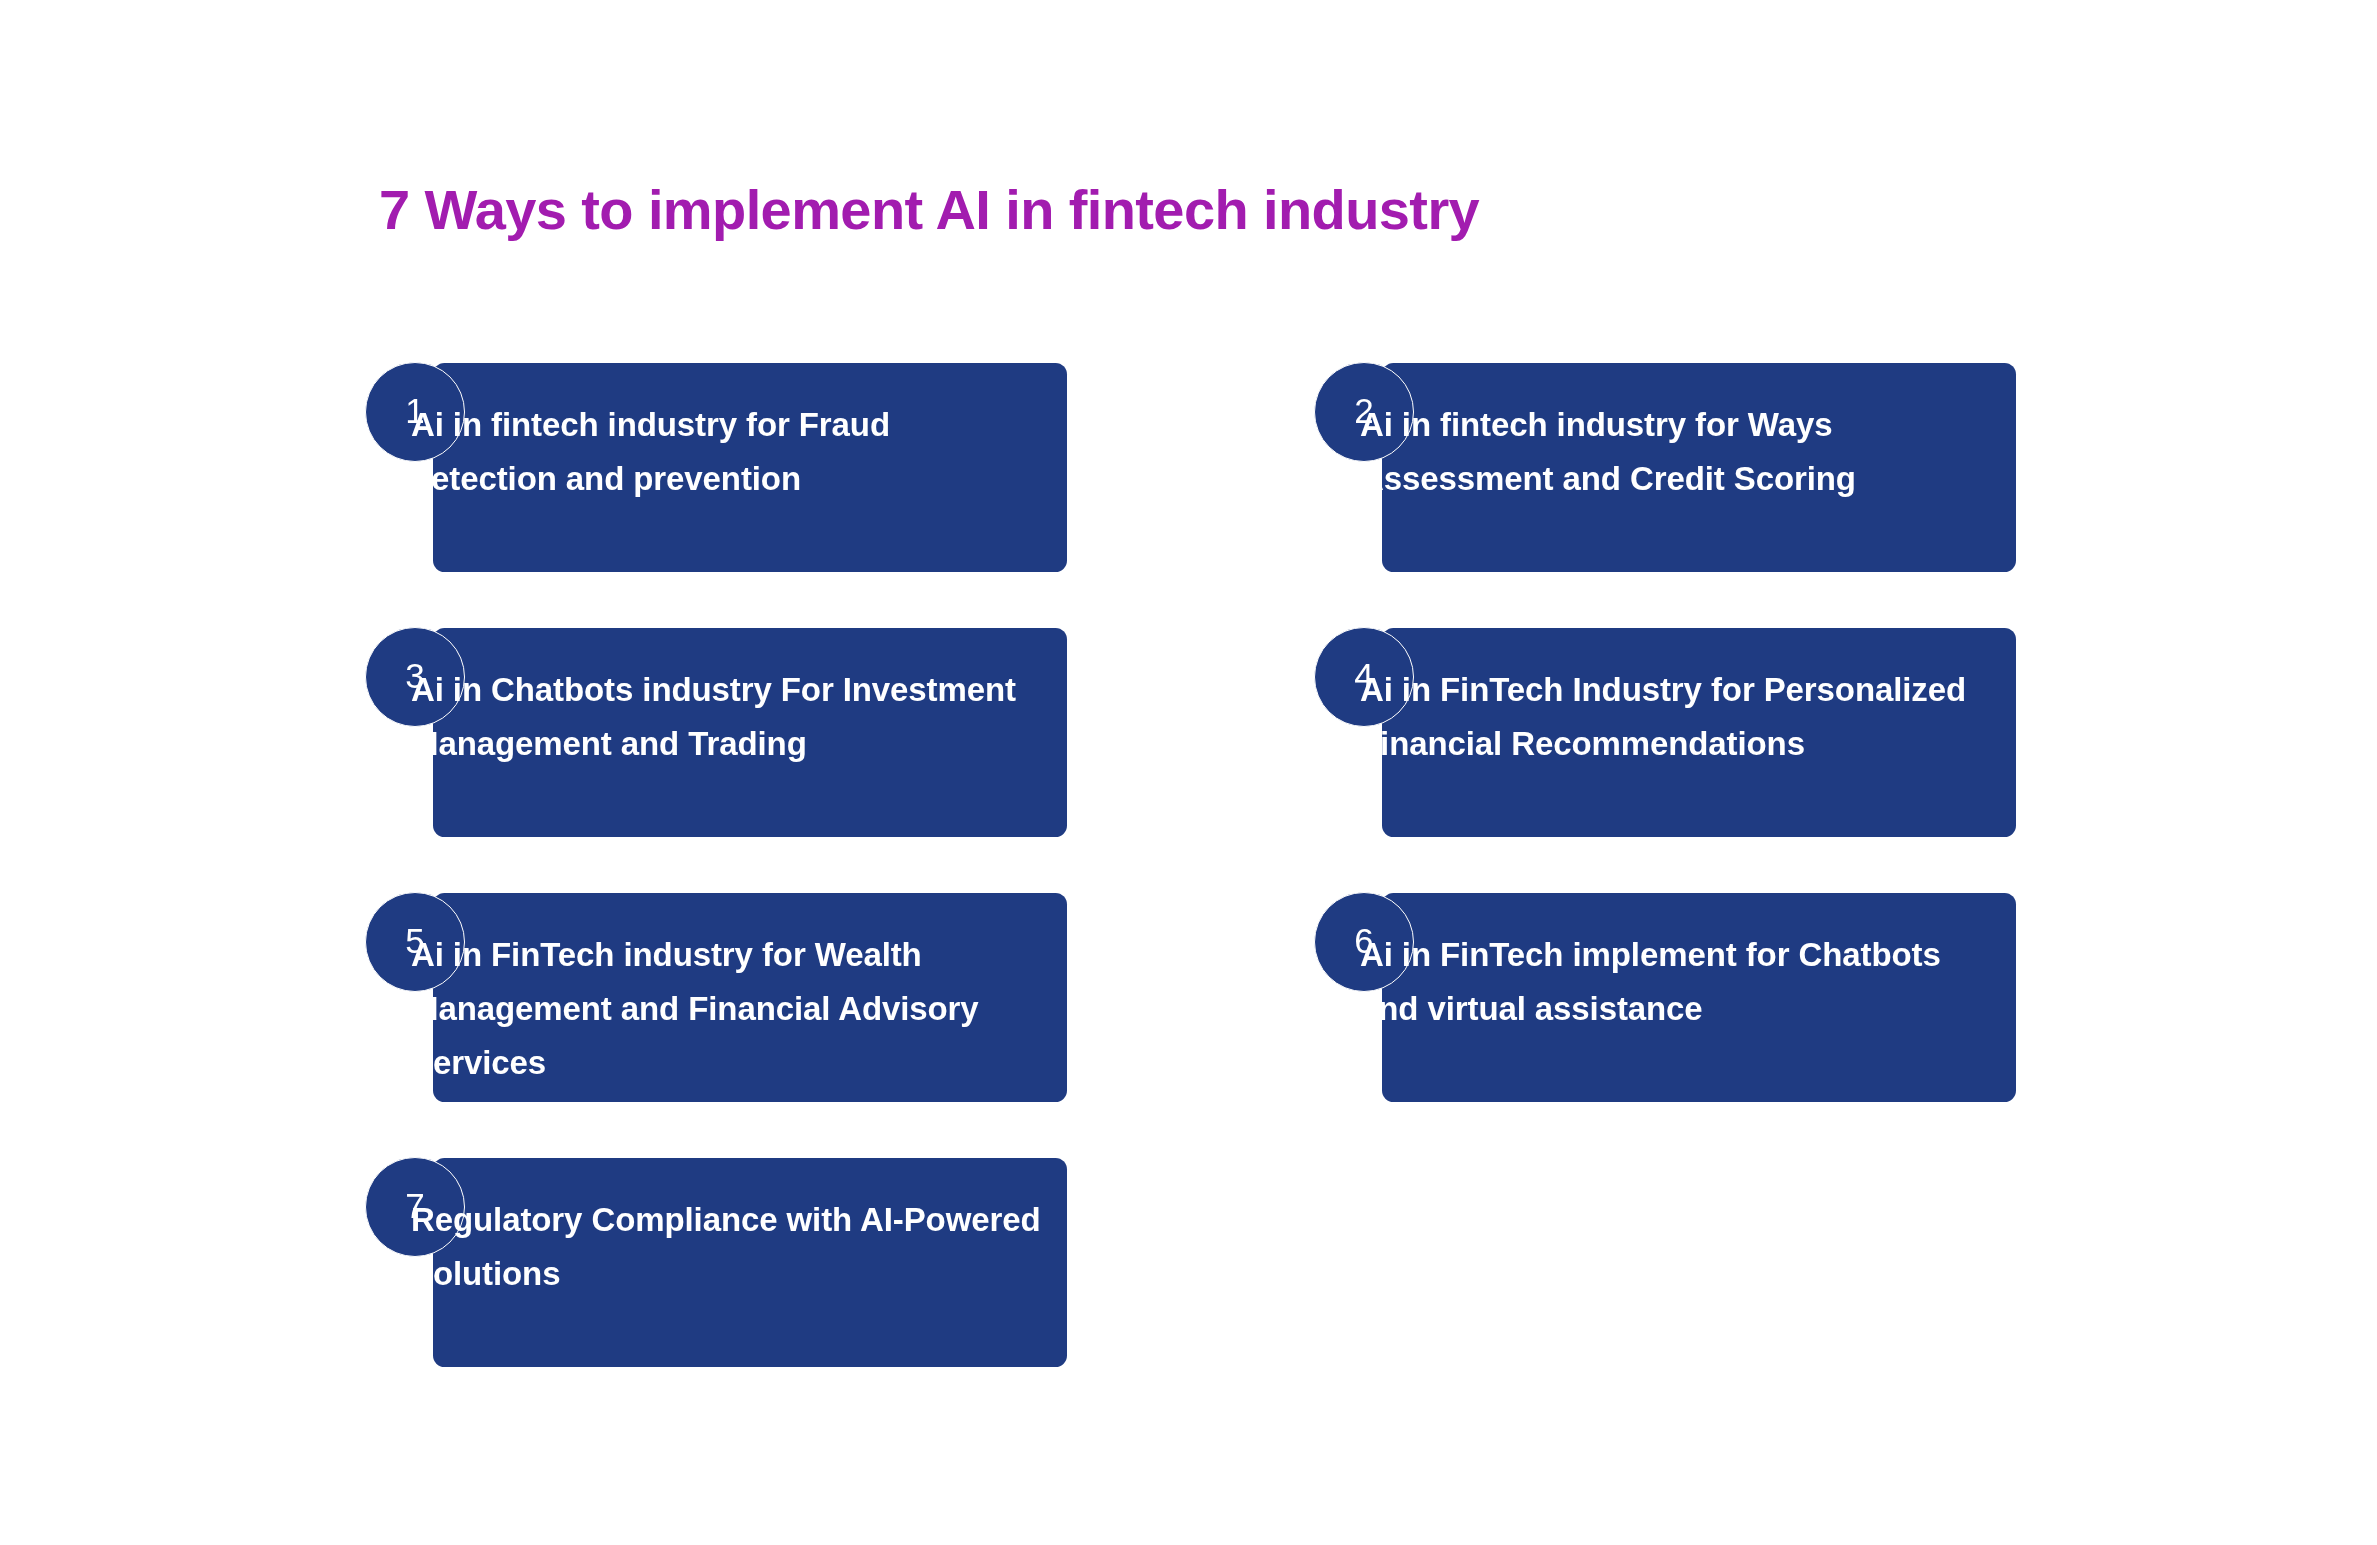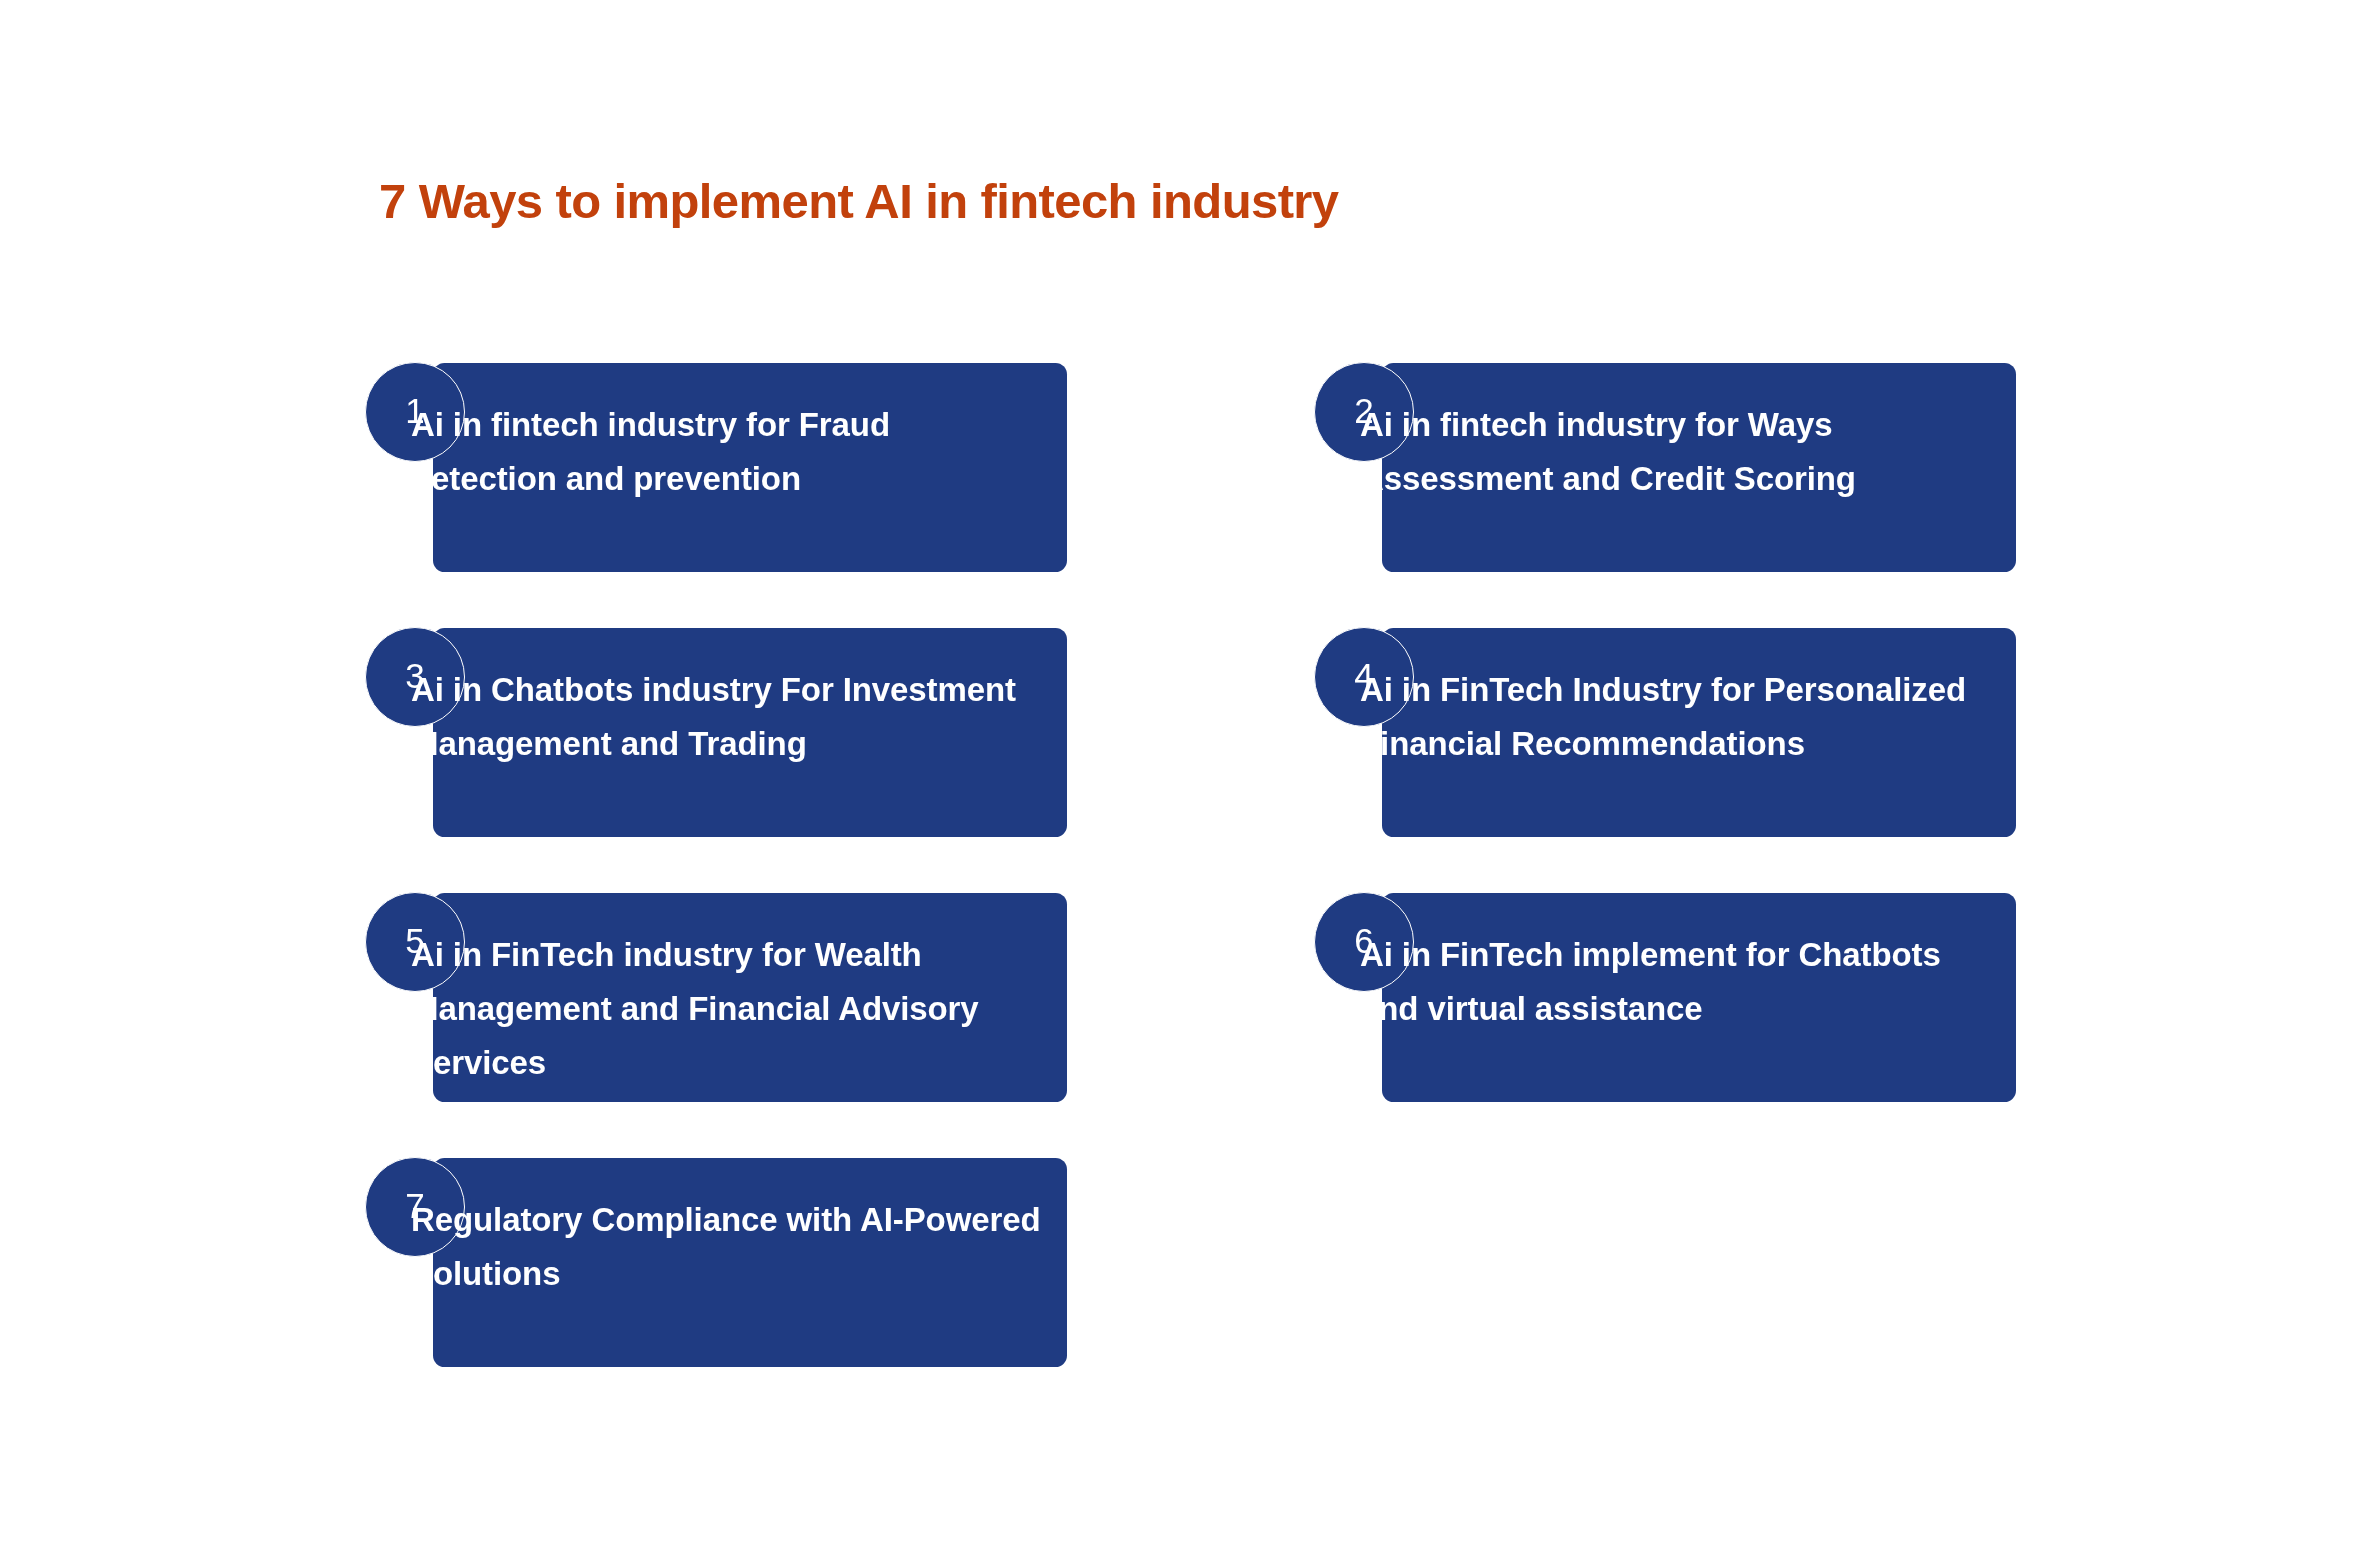--- a/index.html
+++ b/index.html
@@ -21,25 +21,25 @@
     width: 2377px;
     height: 1545px;
     background: #ffffff;
   }
 
   
   .page-title {
     position: absolute;
     left: 379px;
     top: 144px;
-    font-size: 49px;
+    font-size: 56px;
     font-weight: 700;
     line-height: 1.0;
     letter-spacing: -0.6px;
-    color: #c2410c;
+    color: #a21caf;
     white-space: nowrap;
   }
 
   
   .cards-grid {
     position: absolute;
     left: 365px;
     top: 362px;
     width: 1669px;
     display: grid;

